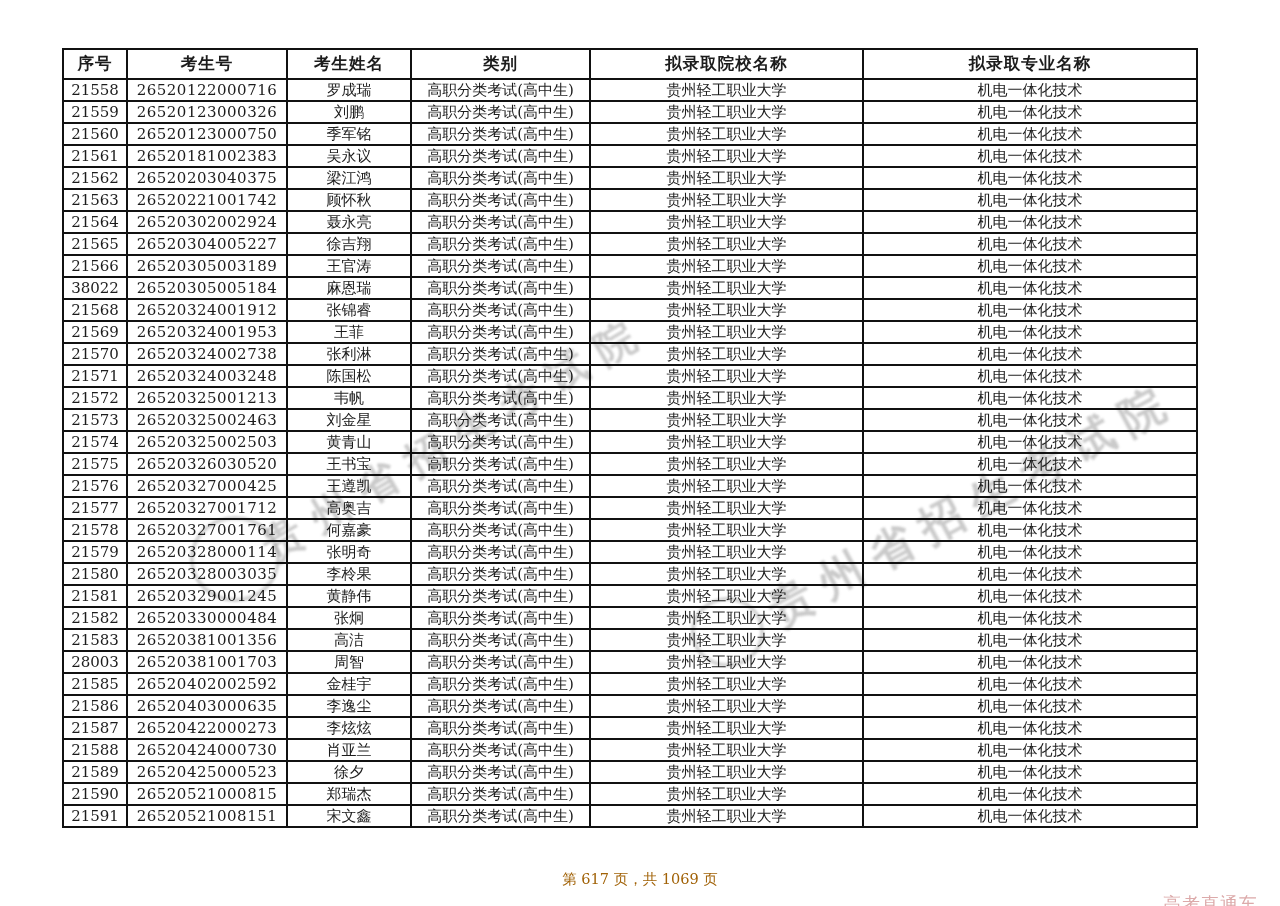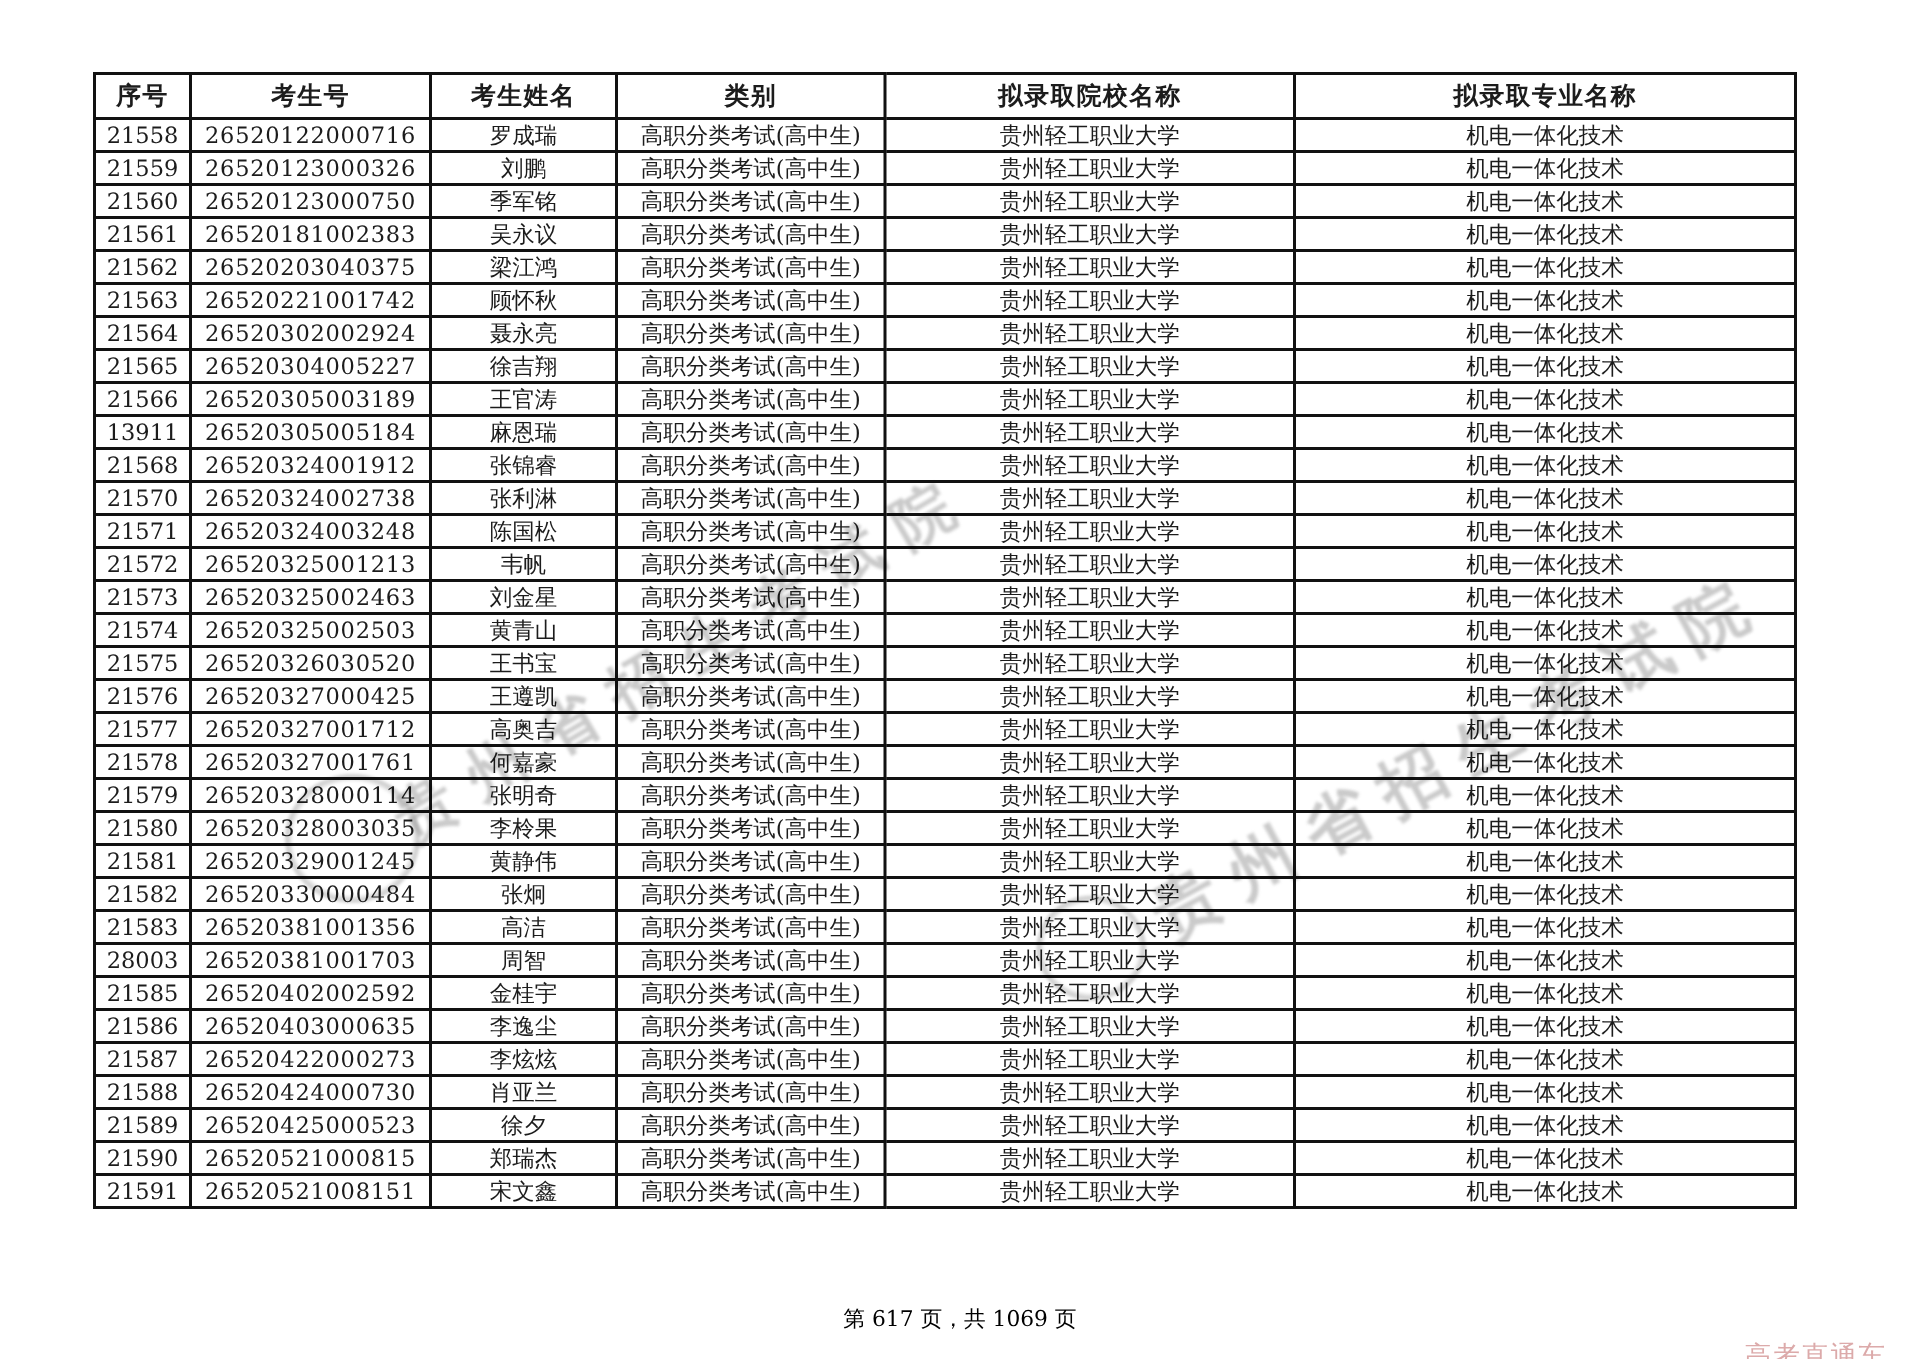--- a/index.html
+++ b/index.html
@@ -81,21 +81,21 @@
   }
   .wm-circle.a { left: 190px; top: 516px; width: 90px; height: 86px; }
   .wm-circle.b { left: 691px; top: 597px; width: 73px; height: 70px; }
 
   
   .page-indicator {
     position: absolute;
     left: 0; top: 870px; width: 100%;
     text-align: center;
     font-size: 14.5px;
-    color: #000000;
+    color: #a16207;
     z-index: 2;
   }
   .brand {
     position: absolute;
     top: 892px; right: 22px;
     font-size: 18px;
     letter-spacing: 1px;
     color: var(--brand);
     z-index: 2;
   }
@@ -192,31 +192,39 @@
           </tr>
           <tr>
             <td>21566</td>
             <td>26520305003189</td>
             <td>王官涛</td>
             <td>高职分类考试(高中生)</td>
             <td>贵州轻工职业大学</td>
             <td>机电一体化技术</td>
           </tr>
           <tr>
-            <td>13911</td>
+            <td>38022</td>
             <td>26520305005184</td>
             <td>麻恩瑞</td>
             <td>高职分类考试(高中生)</td>
             <td>贵州轻工职业大学</td>
             <td>机电一体化技术</td>
           </tr>
           <tr>
             <td>21568</td>
             <td>26520324001912</td>
             <td>张锦睿</td>
+            <td>高职分类考试(高中生)</td>
+            <td>贵州轻工职业大学</td>
+            <td>机电一体化技术</td>
+          </tr>
+          <tr>
+            <td>21569</td>
+            <td>26520324001953</td>
+            <td>王菲</td>
             <td>高职分类考试(高中生)</td>
             <td>贵州轻工职业大学</td>
             <td>机电一体化技术</td>
           </tr>
           <tr>
             <td>21570</td>
             <td>26520324002738</td>
             <td>张利淋</td>
             <td>高职分类考试(高中生)</td>
             <td>贵州轻工职业大学</td>

